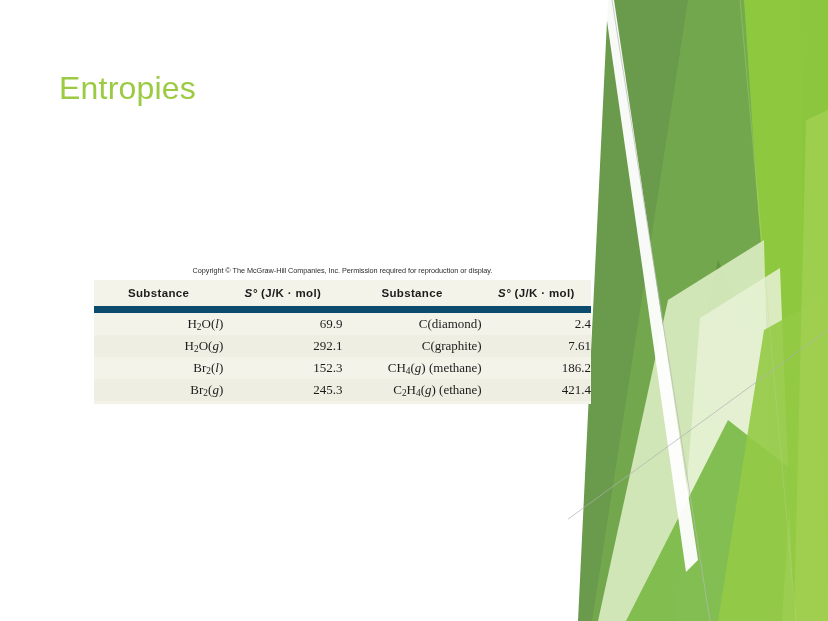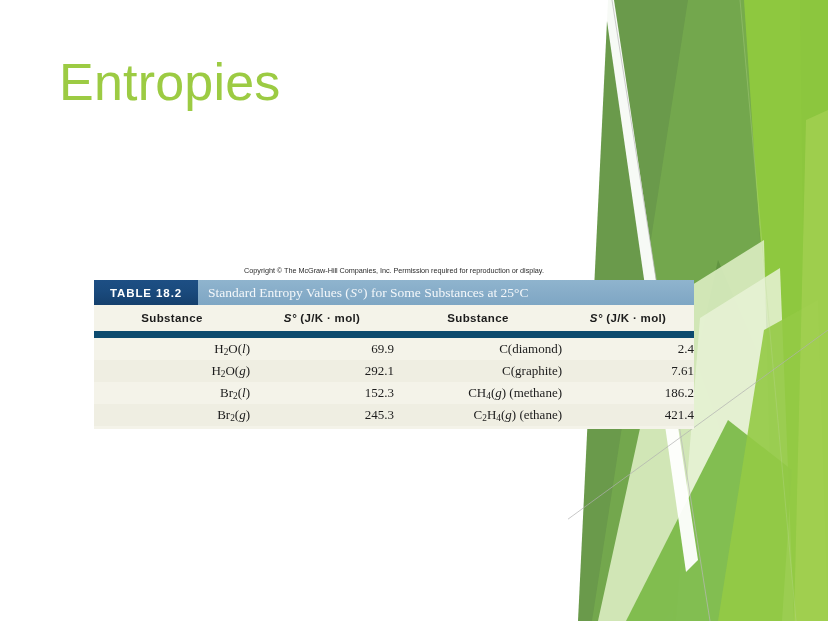--- a/index.html
+++ b/index.html
@@ -28,36 +28,36 @@
     right: 0;
     width: 260px;
     height: 621px;
     pointer-events: none;
   }
 
   
   #slide-title {
     position: absolute;
     left: 59px;
-    top: 54px;
-    font-family: "Liberation Sans", sans-serif;
-    font-size: 52px;
+    top: 71px;
+    font-family: "Liberation Sans", sans-serif;
+    font-size: 32px;
     font-weight: 400;
     letter-spacing: 0.2px;
     color: #9ccb43;
     line-height: 1.1;
     white-space: nowrap;
   }
 
   
   #figure {
     position: absolute;
     left: 94px;
     top: 266px;
-    width: 600px;
+    width: 497px;
   }
   #copyright-line {
     font-family: "Liberation Sans", sans-serif;
     font-size: 7.3px;
     color: #2b2b2b;
     text-align: center;
     letter-spacing: -0.05px;
     margin: 0 0 5px 0;
     white-space: nowrap;
     transform: scaleY(1.05);
@@ -181,28 +181,20 @@
     <line x1="-140" y1="621" x2="260" y2="330" stroke="#b0b0b0" stroke-width="0.7"></line>
     <line x1="172" y1="0" x2="228" y2="621" stroke="#bdd99a" stroke-width="0.6" opacity="0.5"></line>
   </svg>
 
   <div id="slide-title">Entropies</div>
 
   <div id="figure">
 
     <div id="copyright-line">Copyright © The McGraw-Hill Companies, Inc. Permission required for reproduction or display.</div>
 
-    <div id="table-banner">
-      <div id="banner-number">TABLE 18.2</div>
-      <div id="banner-title">
-        <span>Standard Entropy Values (</span>
-          <span class="sym">S°</span>
-          <span>) for Some Substances at 25°C</span>
-      </div>
-    </div>
 
     <table id="entropy-table">
       <colgroup>
         <col class="col-sub">
           <col class="col-val">
           <col class="col-sub2">
           <col class="col-val2">
       </colgroup>
       <thead>
         <tr>

